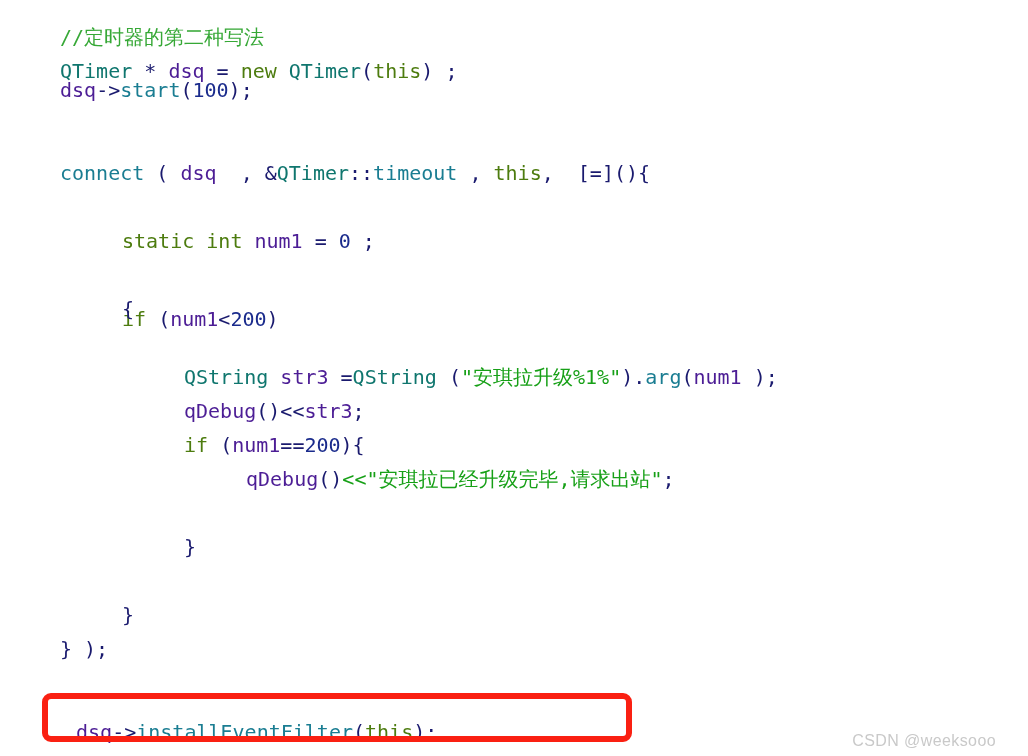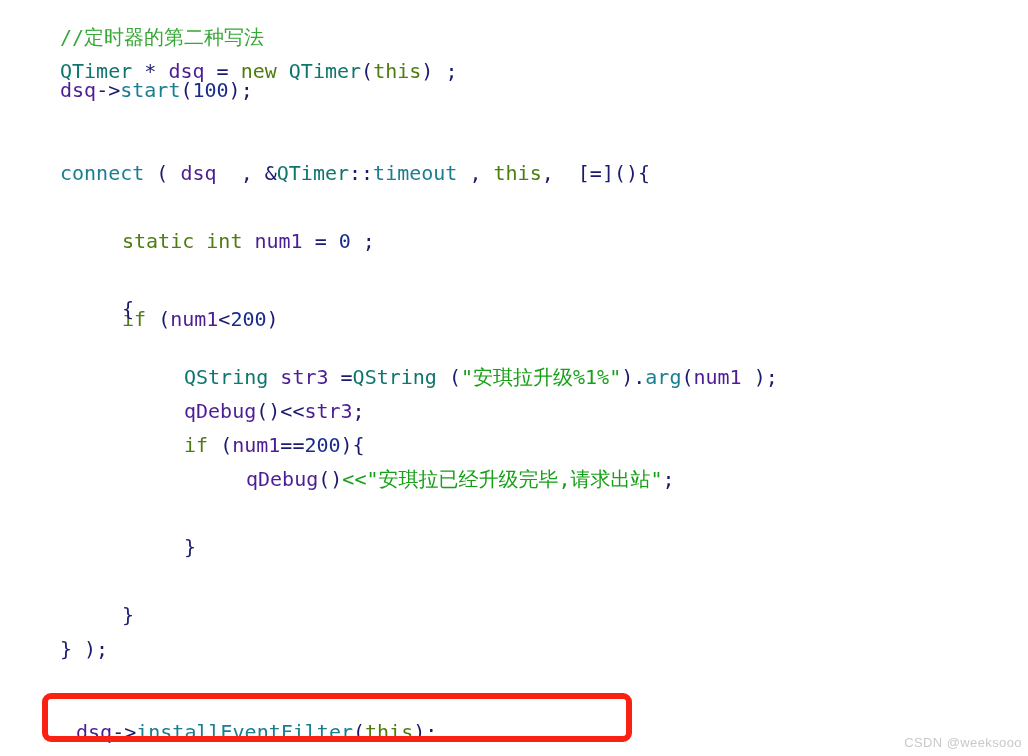--- a/index.html
+++ b/index.html
@@ -52,24 +52,24 @@
     width: 590px;
     height: 49px;
     border: 6px solid #fa2012;
     border-radius: 9px;
     box-sizing: border-box;
     background: transparent;
   }
 
   #watermark {
     position: absolute;
-    right: 6px;
+    right: 32px;
     bottom: 6px;
     font-family: "Liberation Sans", sans-serif;
-    font-size: 13px;
+    font-size: 16px;
     color: #c9c9c9;
     letter-spacing: 0.4px;
     white-space: pre;
   }
 </style>
 </head>
 <body>
 
 <div id="code-area">
 

